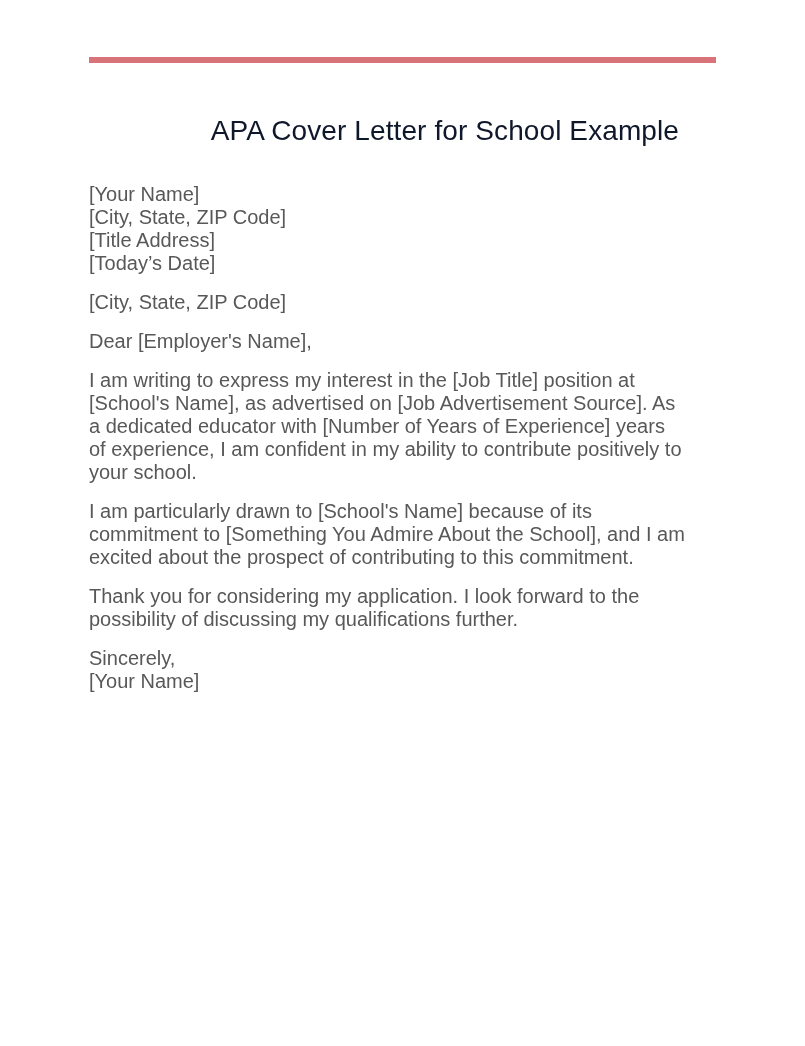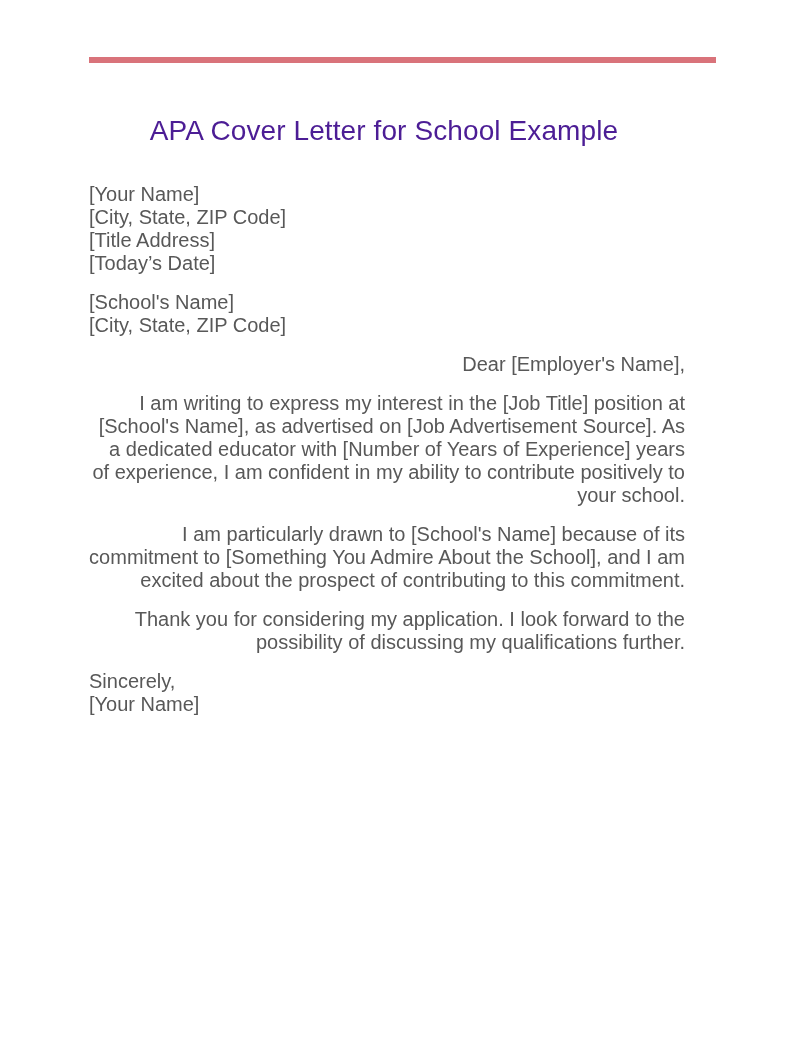--- a/index.html
+++ b/index.html
@@ -29,25 +29,25 @@
   .accent-bar {
     margin-top: 57px;
     width: 627px;
     height: 6px;
     background: #d9737a;
   }
   .doc-title {
     margin: 0;
     padding: 0;
     width: 590px;
-    text-align: center;
+    text-align: right;
     font-size: 28px;
     font-weight: 400;
     line-height: 34px;
-    color: #4c1d95;
+    color: #0f172a;
     letter-spacing: 0.1px;
     padding-top: 51px;
   }
   .letter-body {
     width: 596px;
     padding-top: 35px;
     font-size: 20px;
     line-height: 23px;
     color: #585858;
   }
@@ -57,21 +57,21 @@
   }
   .block:last-child {
     margin-bottom: 12px;
   }
   .line {
     display: block;
   }
   .para {
     margin: 0 0 16px 0;
     padding: 0;
-    text-align: right;
+    text-align: left;
   }
 </style>
 </head>
 <body>
 
 <div class="page">
   <div class="content">
 
     <div class="accent-bar"></div>
 
@@ -80,21 +80,20 @@
     <div class="letter-body">
 
       <div class="block">
         <span class="line">[Your Name]</span>
         <span class="line">[City, State, ZIP Code]</span>
         <span class="line">[Title Address]</span>
         <span class="line">[Today’s Date]</span>
       </div>
 
       <div class="block">
-        <span class="line">[School's Name]</span>
         <span class="line">[City, State, ZIP Code]</span>
       </div>
 
       <p class="para">Dear [Employer's Name],</p>
 
       <p class="para">I am writing to express my interest in the [Job Title] position at [School's Name], as advertised on [Job Advertisement Source]. As a dedicated educator with [Number of Years of Experience] years of experience, I am confident in my ability to contribute positively to your school.</p>
       <p class="para">I am particularly drawn to [School's Name] because of its commitment to [Something You Admire About the School], and I am excited about the prospect of contributing to this commitment.</p>
       <p class="para">Thank you for considering my application. I look forward to the possibility of discussing my qualifications further.</p>
 
       <div class="block">

